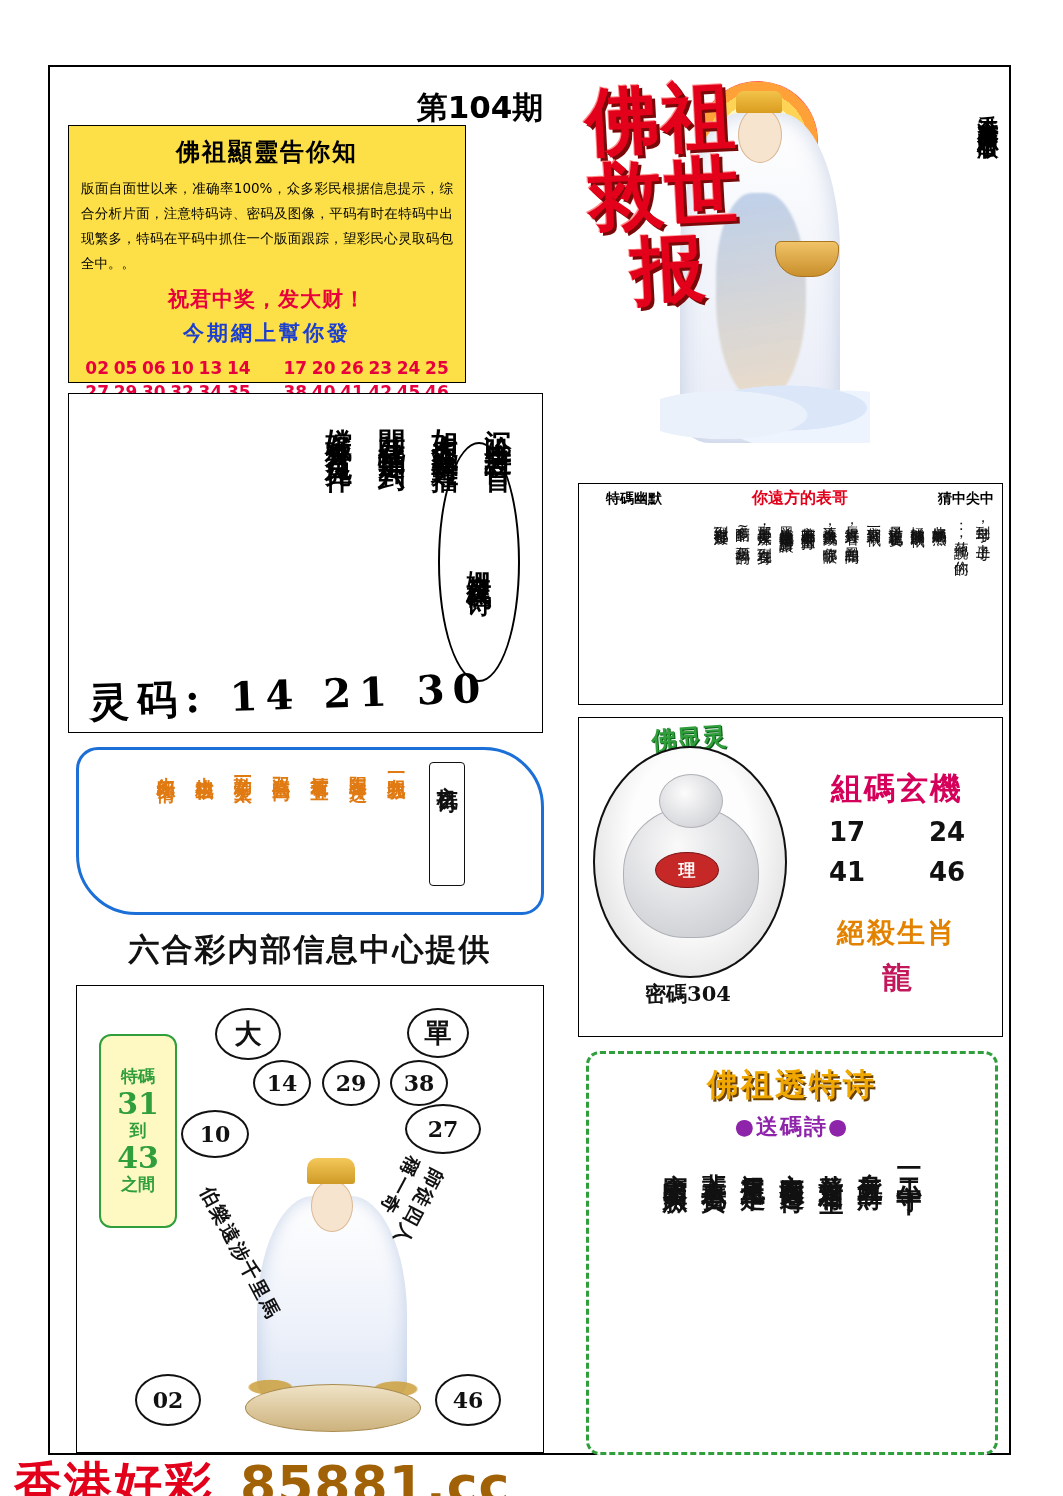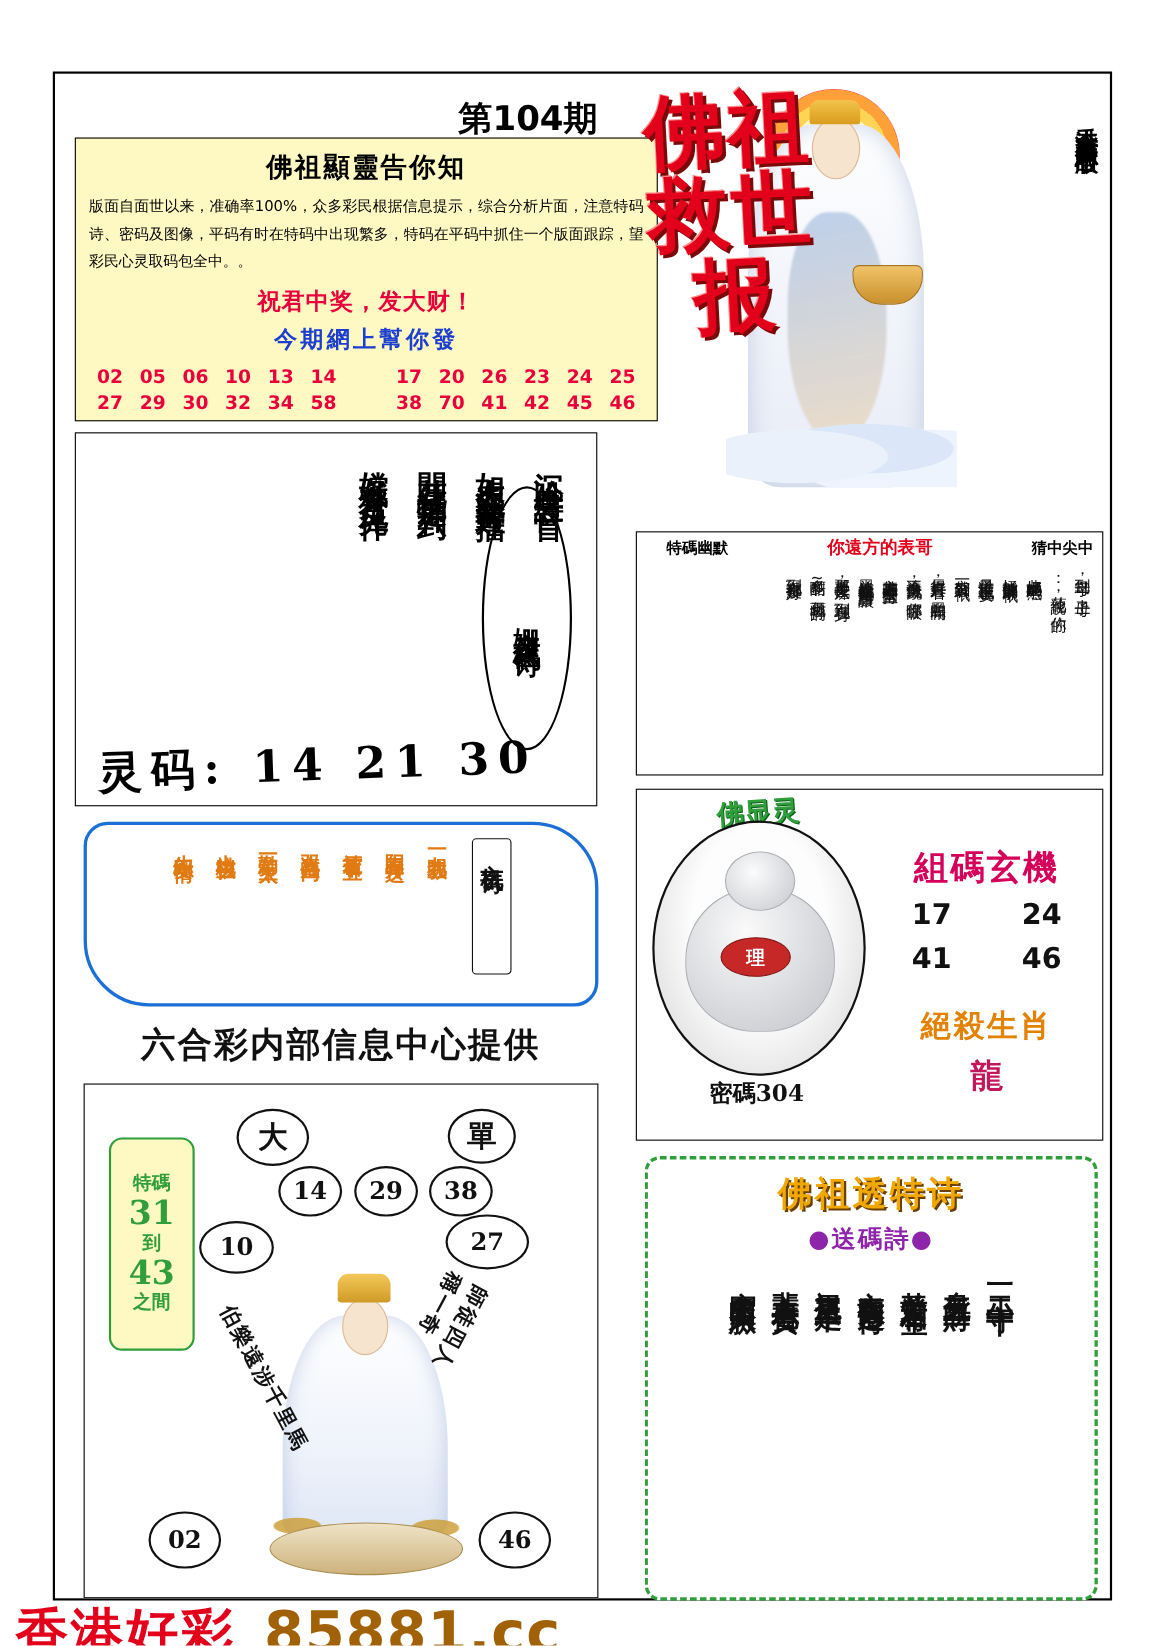--- a/index.html
+++ b/index.html
@@ -19,22 +19,22 @@
     position:absolute;left:48px;top:44px;width:963px;height:1390px;
     border:2px solid #000;box-sizing:border-box;
   }
   
   .issue-title{
     position:absolute;left:330px;top:66px;width:300px;
     text-align:center;font-size:31px;font-weight:bold;color:#000;
     font-family:"DejaVu Sans","Liberation Sans",sans-serif;
   }
   .notice-box{
-    position:absolute;left:68px;top:104px;width:530px;height:258px;
-    border:1px solid #000;box-sizing:border-box;background:#fef9c3;
+    position:absolute;left:68px;top:104px;width:398px;height:258px;
+    border:1px solid #000;box-sizing:border-box;background:#fde047;
   }
   .notice-title{
     text-align:center;font-size:24px;font-weight:bold;color:#000;margin-top:10px;
     letter-spacing:2px;
   }
   .notice-body{
     font-size:13.5px;color:#000;line-height:1.85;margin:8px 12px 0 12px;text-align:justify;
   }
   .notice-red1{
     text-align:center;color:#e8003c;font-size:21px;font-weight:bold;margin-top:9px;letter-spacing:1px;
@@ -364,24 +364,24 @@
         <span>23</span>
         <span>24</span>
         <span>25</span>
       </div>
       <div class="num-row">
         <span>27</span>
         <span>29</span>
         <span>30</span>
         <span>32</span>
         <span>34</span>
-        <span>58</span>
+        <span>35</span>
         <span class="num-gap"></span>
         <span>38</span>
-        <span>70</span>
+        <span>40</span>
         <span>41</span>
         <span>42</span>
         <span>45</span>
         <span>46</span>
       </div>
     </div>
   </div>
 
   <div class="art-panel">
     <div class="halo"></div>

